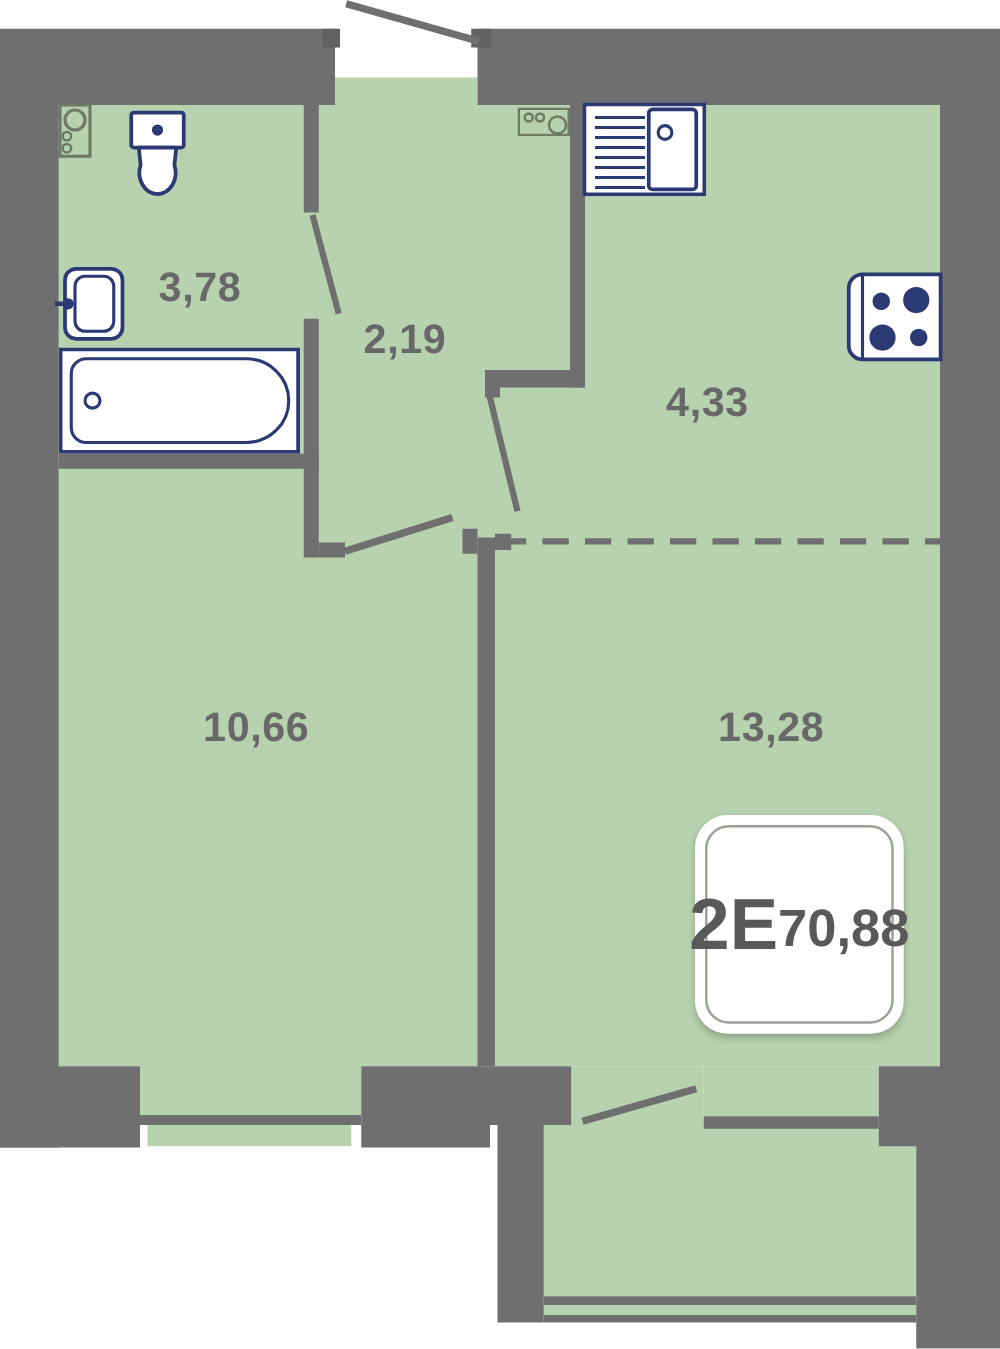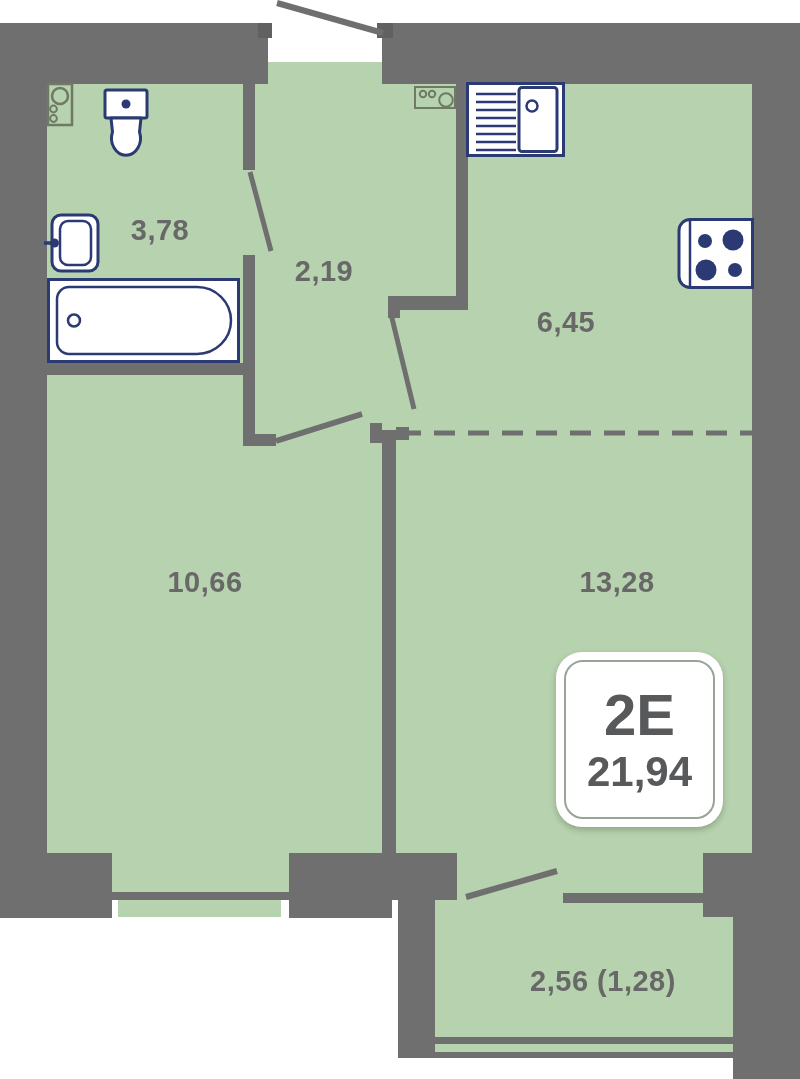--- a/index.html
+++ b/index.html
@@ -3,26 +3,26 @@
 <meta charset="utf-8">
 <style>
   html,body{margin:0;padding:0;background:#ffffff;}
   #plan{position:relative;width:800px;height:1079px;background:#ffffff;overflow:hidden;
         font-family:"Liberation Sans",sans-serif;}
   .floor{position:absolute;background:#b7d2ae;}
   .wall{position:absolute;background:#6f6f6f;}
   .jamb{position:absolute;background:#616161;}
   .fix{position:absolute;}
   .room-label{position:absolute;transform:translate(-50%,-50%);
-      font-weight:700;font-size:29px;color:#686868;letter-spacing:0.5px;white-space:nowrap;}
+      font-weight:700;font-size:33px;color:#686868;letter-spacing:0.5px;white-space:nowrap;}
   #doors{position:absolute;left:0;top:0;pointer-events:none;}
   .badge{position:absolute;left:556px;top:652px;width:167px;height:175px;background:#ffffff;
       border-radius:26px;box-shadow:0 3px 6px rgba(0,0,0,0.22);}
   .badge-inner{position:absolute;left:8px;top:8px;right:8px;bottom:8px;border:2.5px solid #99a396;
-      border-radius:19px;display:flex;flex-direction:column;align-items:center;justify-content:center;}
+      border-radius:19px;display:flex;flex-direction:row;align-items:center;justify-content:center;}
   .badge-type{font-weight:700;font-size:58px;line-height:1;color:#58595b;}
   .badge-area{font-weight:700;font-size:42px;line-height:1;margin-top:7px;color:#58595b;}
 </style>
 </head>
 <body>
 
 <div id="plan">
 
   <div class="floor" style="left:47px;top:84px;width:705px;height:769px;"></div>
   <div class="floor" style="left:268px;top:62px;width:114px;height:22px;"></div>
@@ -136,25 +136,24 @@
       <line x1="14" y1="2.5" x2="14" y2="70.5" stroke="#2c3a74" stroke-width="2.5"></line>
       <circle cx="29" cy="24" r="7" fill="#2c3a74"></circle>
       <circle cx="57" cy="23" r="10.5" fill="#2c3a74"></circle>
       <circle cx="30" cy="53" r="10.5" fill="#2c3a74"></circle>
       <circle cx="59" cy="53" r="7" fill="#2c3a74"></circle>
     </svg>
   </div>
 
   <div class="room-label" style="left:160px;top:230px;">3,78</div>
   <div class="room-label" style="left:324px;top:271px;">2,19</div>
-  <div class="room-label" style="left:566px;top:322px;">6,45</div>
+  <div class="room-label" style="left:566px;top:322px;">4,33</div>
   <div class="room-label" style="left:205px;top:582px;text-align:center;">10,66</div>
   <div class="room-label" style="left:617px;top:582px;">13,28</div>
-  <div class="room-label" style="left:603px;top:981px;">2,56 (1,28)</div>
 
   <div class="badge">
     <div class="badge-inner">
       <div class="badge-type">2E</div>
-      <div class="badge-area">21,94</div>
+      <div class="badge-area">70,88</div>
     </div>
   </div>
 
 </div>
 
 </body></html>

